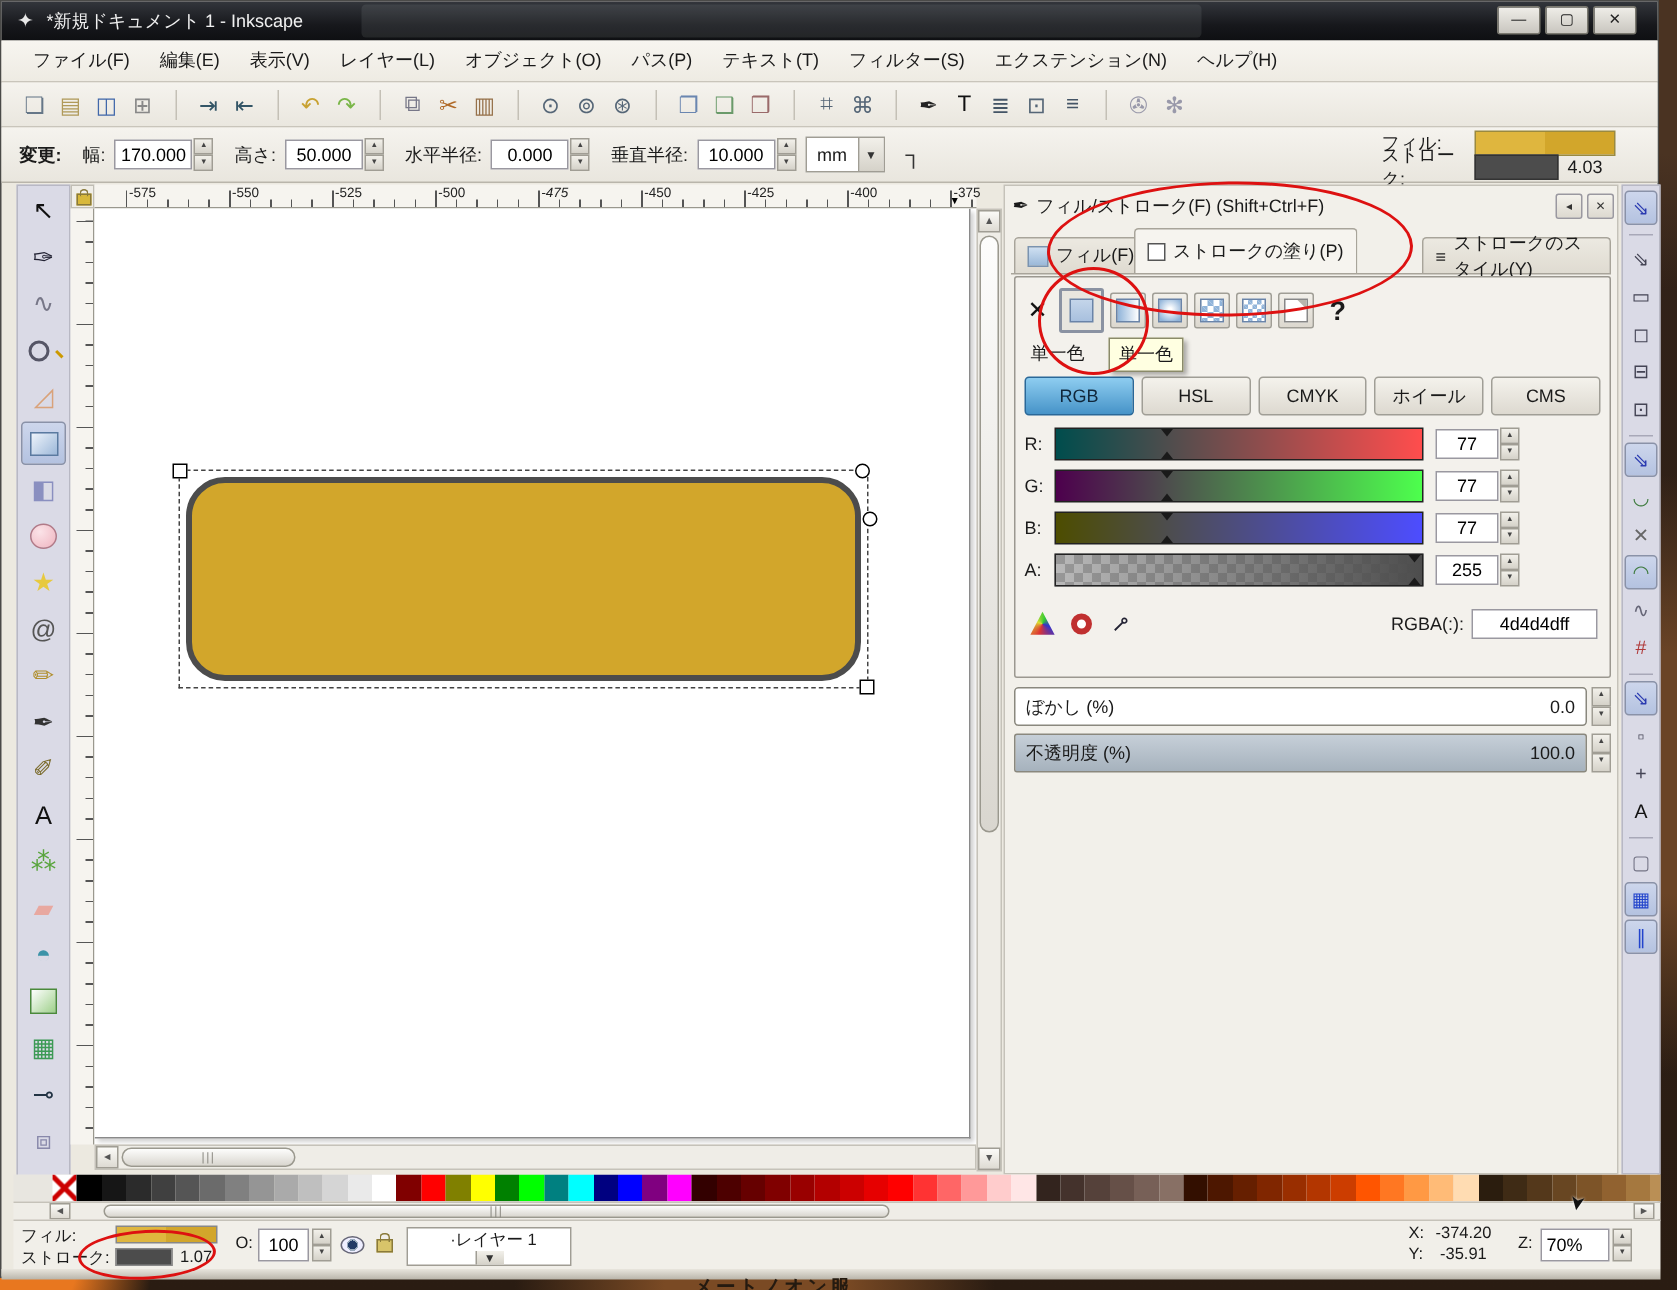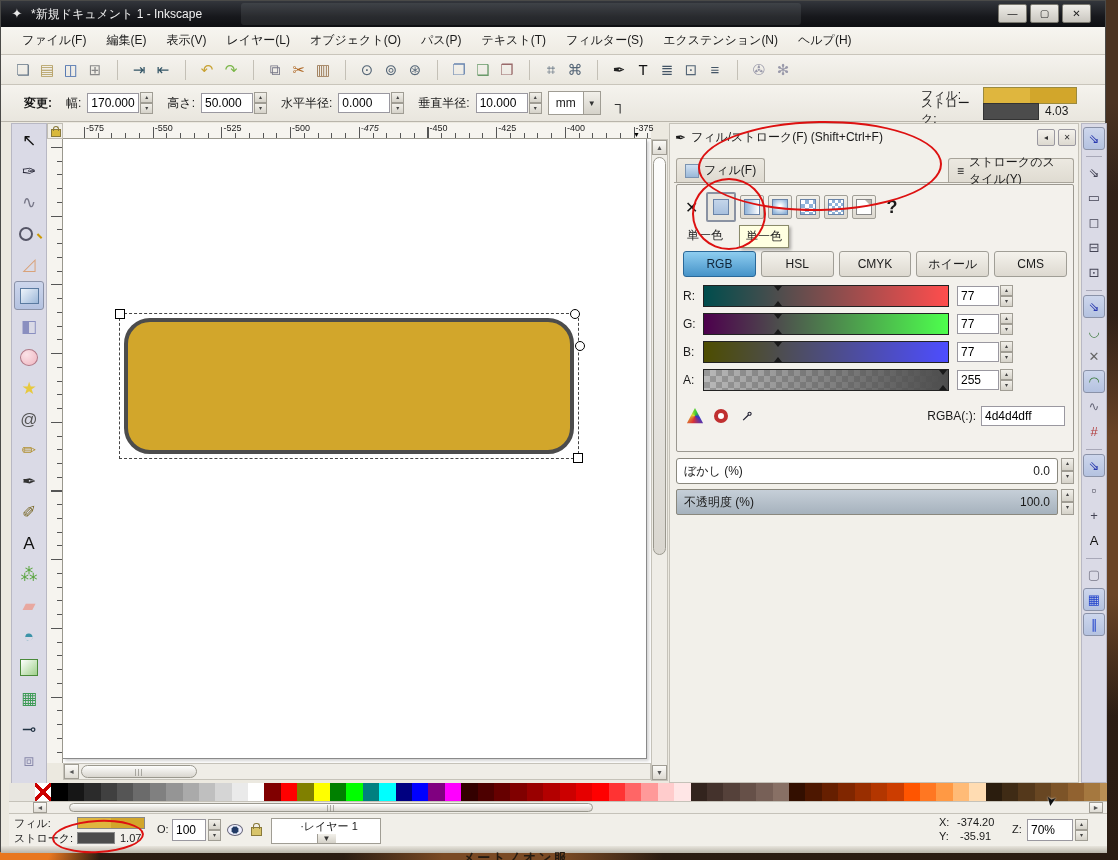--- a/index.html
+++ b/index.html
@@ -26,25 +26,25 @@
     border-radius:2px;font-size:10px;line-height:18px;text-align:center;color:#222;box-sizing:border-box;}
   
   .menubar{position:absolute;left:0;top:26px;width:100%;height:28px;background:linear-gradient(#f7f5f0,#eeebe3);
     border-bottom:1px solid #c9c5bb;display:flex;align-items:center;padding-left:12px;box-sizing:border-box;gap:2px;}
   .menu-item{padding:4px 9px;color:#1a1a1a;}
   .cmdbar{position:absolute;left:0;top:54px;width:100%;height:30px;background:linear-gradient(#f5f3ee,#eae7df);
     border-bottom:1px solid #c9c5bb;display:flex;align-items:center;padding-left:10px;box-sizing:border-box;}
   .cmdbar .ticon{width:24px;height:24px;display:inline-flex;align-items:center;justify-content:center;font-size:15px;}
   .cmdbar .tsep{width:10px;height:20px;border-right:1px solid #c4c0b6;margin-right:9px;}
   .optbar{position:absolute;left:0;top:84px;width:100%;height:37px;background:linear-gradient(#f5f3ee,#e9e6de);
-    border-bottom:1px solid #b9b5ab;display:flex;align-items:center;padding-left:23px;box-sizing:border-box;}
+    border-bottom:1px solid #b9b5ab;display:flex;align-items:center;padding-left:12px;box-sizing:border-box;}
   .optlabel{margin:0 6px 0 14px;}
   .bold{font-weight:bold;}
   input.field{border:1px solid #9a98a0;background:#fff;font:12px "Liberation Sans","DejaVu Sans",sans-serif;
-    padding:2px 3px;box-sizing:border-box;}
+    padding:2px 3px;box-sizing:border-box;text-align:center;}
   .spin{display:inline-flex;flex-direction:column;width:13px;height:22px;margin-left:1px;}
   .spin span{flex:1;background:linear-gradient(#f2f0ea,#d5d2c9);border:1px solid #a09d94;font-size:6px;
     line-height:9px;text-align:center;color:#444;box-sizing:border-box;}
   .unitbox{display:inline-flex;margin-left:6px;border:1px solid #a09d94;background:#fff;height:22px;align-items:center;}
   .unitbox .uval{padding:0 7px;}
   .unitbox .ubtn{width:16px;height:100%;background:linear-gradient(#f2f0ea,#d5d2c9);border-left:1px solid #a09d94;
     font-size:8px;display:flex;align-items:center;justify-content:center;color:#333;}
   .corner-glyph{margin-left:14px;font-size:15px;color:#333;}
   .style-top{position:absolute;right:14px;top:86px;width:170px;font-size:12px;line-height:16px;}
   .style-top .row{display:flex;align-items:center;height:16px;}
@@ -354,20 +354,24 @@
       <span style="margin-left:auto;display:flex">
         <span class="mini-btn">◂</span>
         <span class="mini-btn">✕</span>
       </span>
     </div>
     <div class="tabs">
       <span class="tab" style="left:2px">
         <span class="tab-fill-icon"></span>
         <span>フィル(F)</span>
       </span>
+      <span class="tab active" style="left:82px">
+        <span class="tab-cb"></span>
+        <span>ストロークの塗り(P)</span>
+      </span>
       <span class="tab" style="left:274px">
         <span>≡</span>
         <span>ストロークのスタイル(Y)</span>
       </span>
     </div>
     <div class="panel-frame">
       <div class="paint-row">
         <span class="x-glyph">✕</span>
         <span class="pb sel">
             <span class="pi pi-flat"></span>

